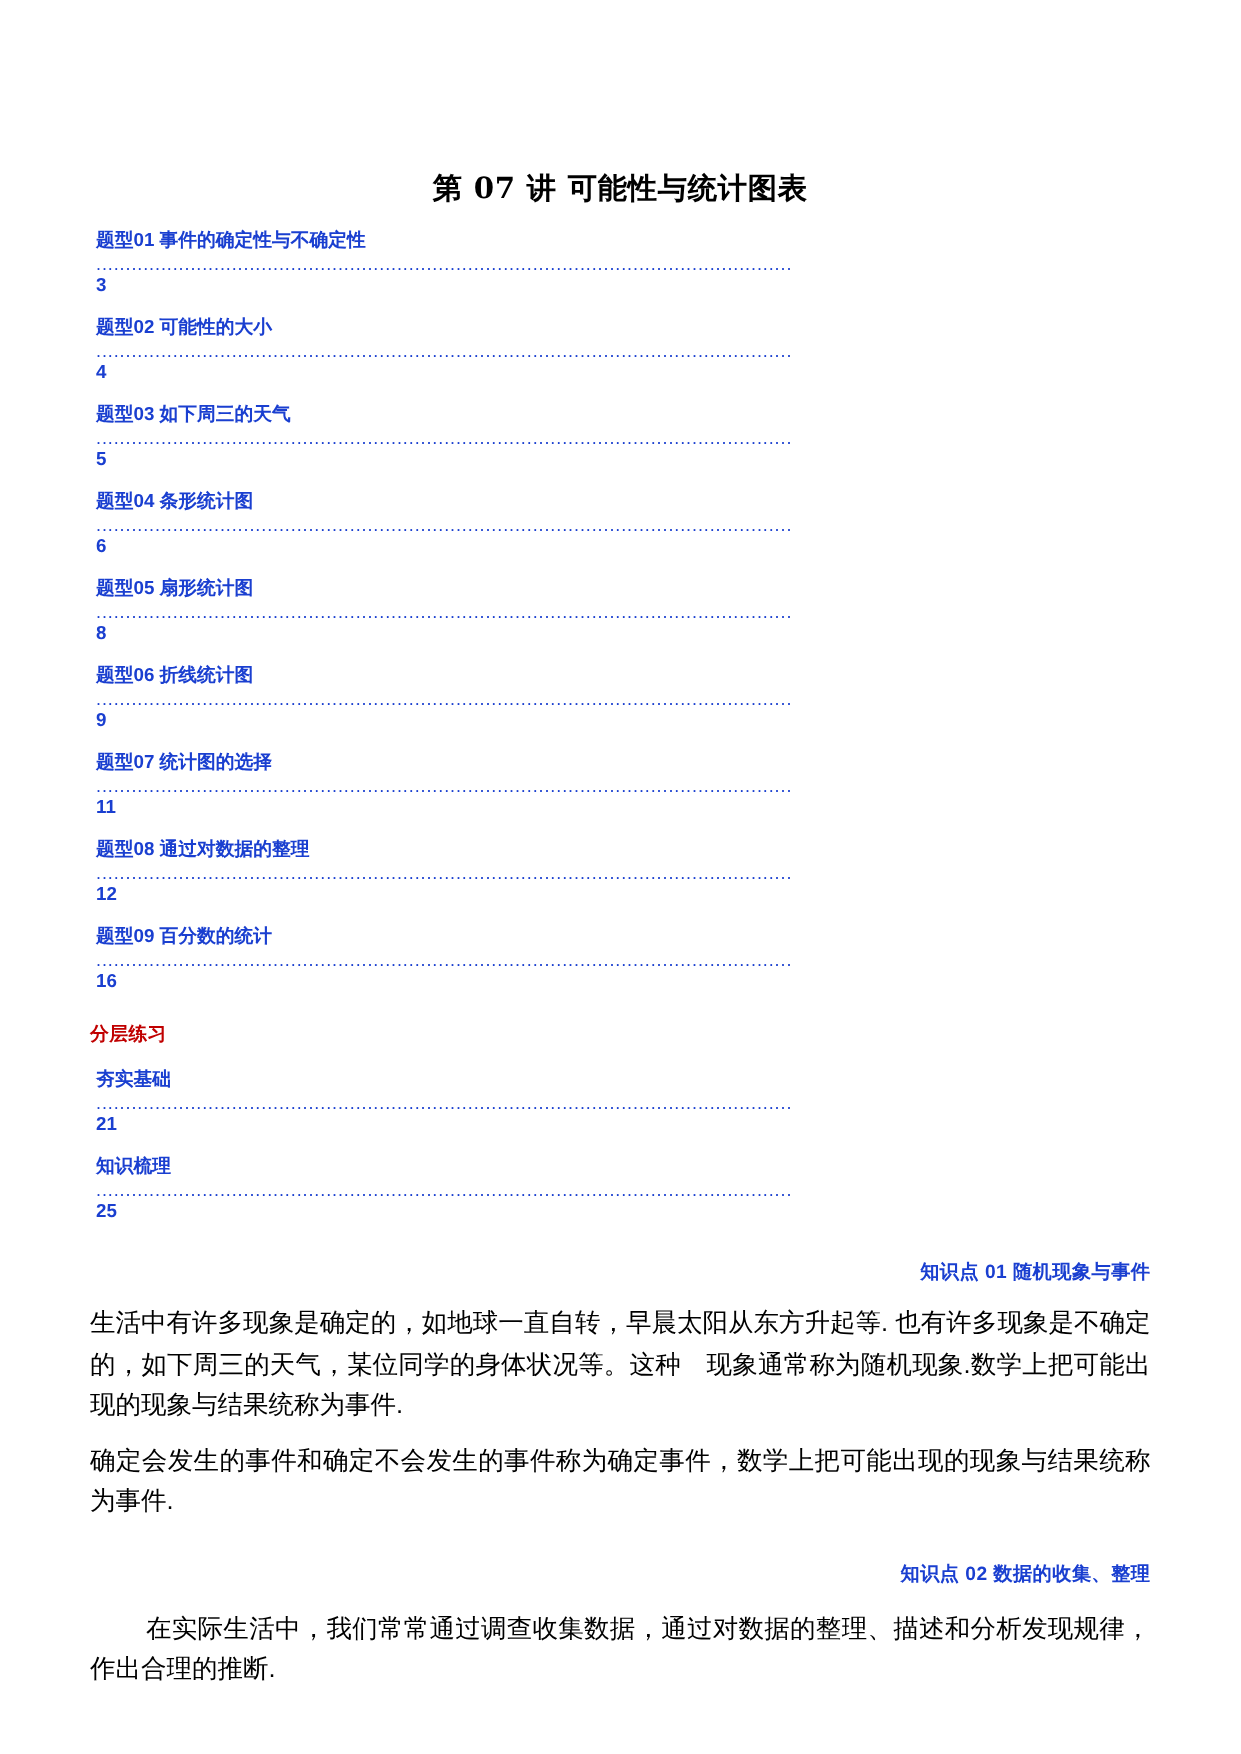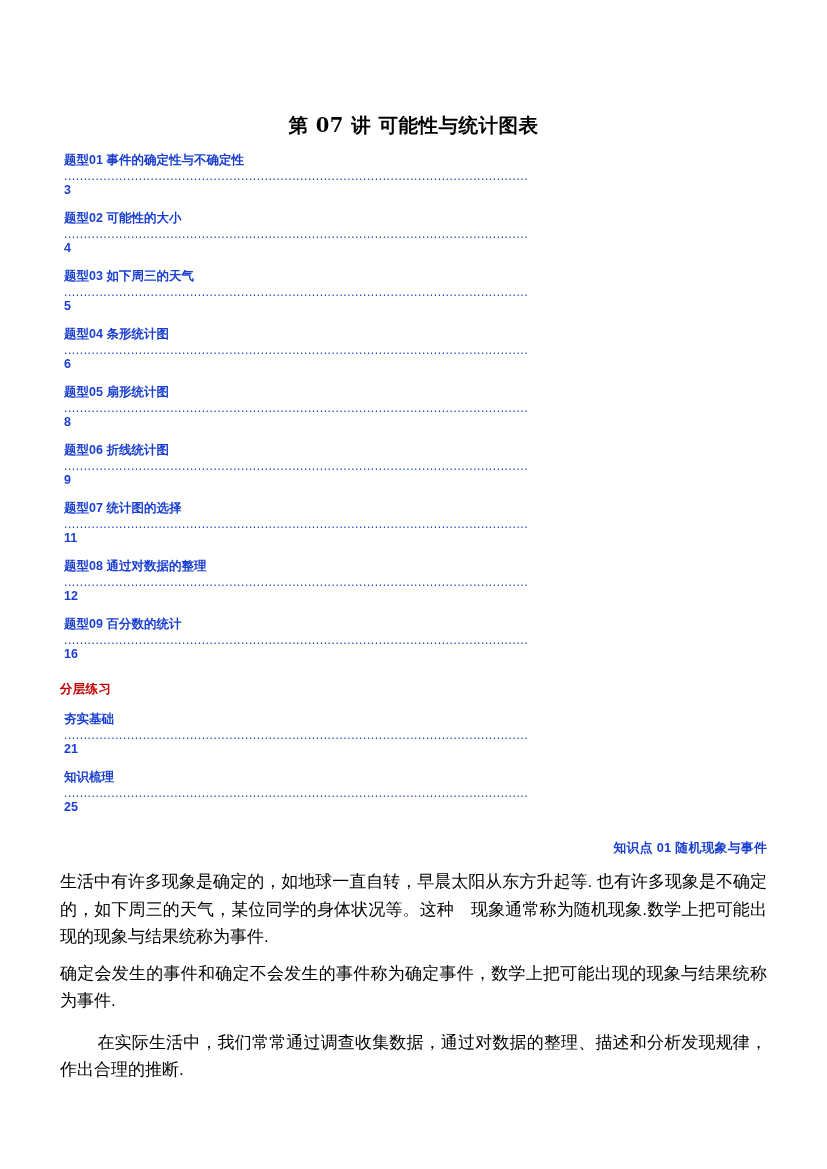--- a/index.html
+++ b/index.html
@@ -210,15 +210,16 @@
       <span class="leader">......................................................................................................................</span>
       <span class="pageno">25</span>
     </li>
   </ul>
 
 
   <div class="kp-heading">知识点 01  随机现象与事件</div>
   <div class="kp-para">生活中有许多现象是确定的，如地球一直自转，早晨太阳从东方升起等. 也有许多现象是不确定的，如下周三的天气，某位同学的身体状况等。这种　现象通常称为随机现象.数学上把可能出现的现象与结果统称为事件.</div>
   <div class="kp-para gap-sm">确定会发生的事件和确定不会发生的事件称为确定事件，数学上把可能出现的现象与结果统称为事件.</div>
 
+  <div class="kp-heading">知识点 02  数据的收集、整理</div>
   <div class="kp-para indent">在实际生活中，我们常常通过调查收集数据，通过对数据的整理、描述和分析发现规律，作出合理的推断.</div>
 
 </div>
 
 </body></html>

